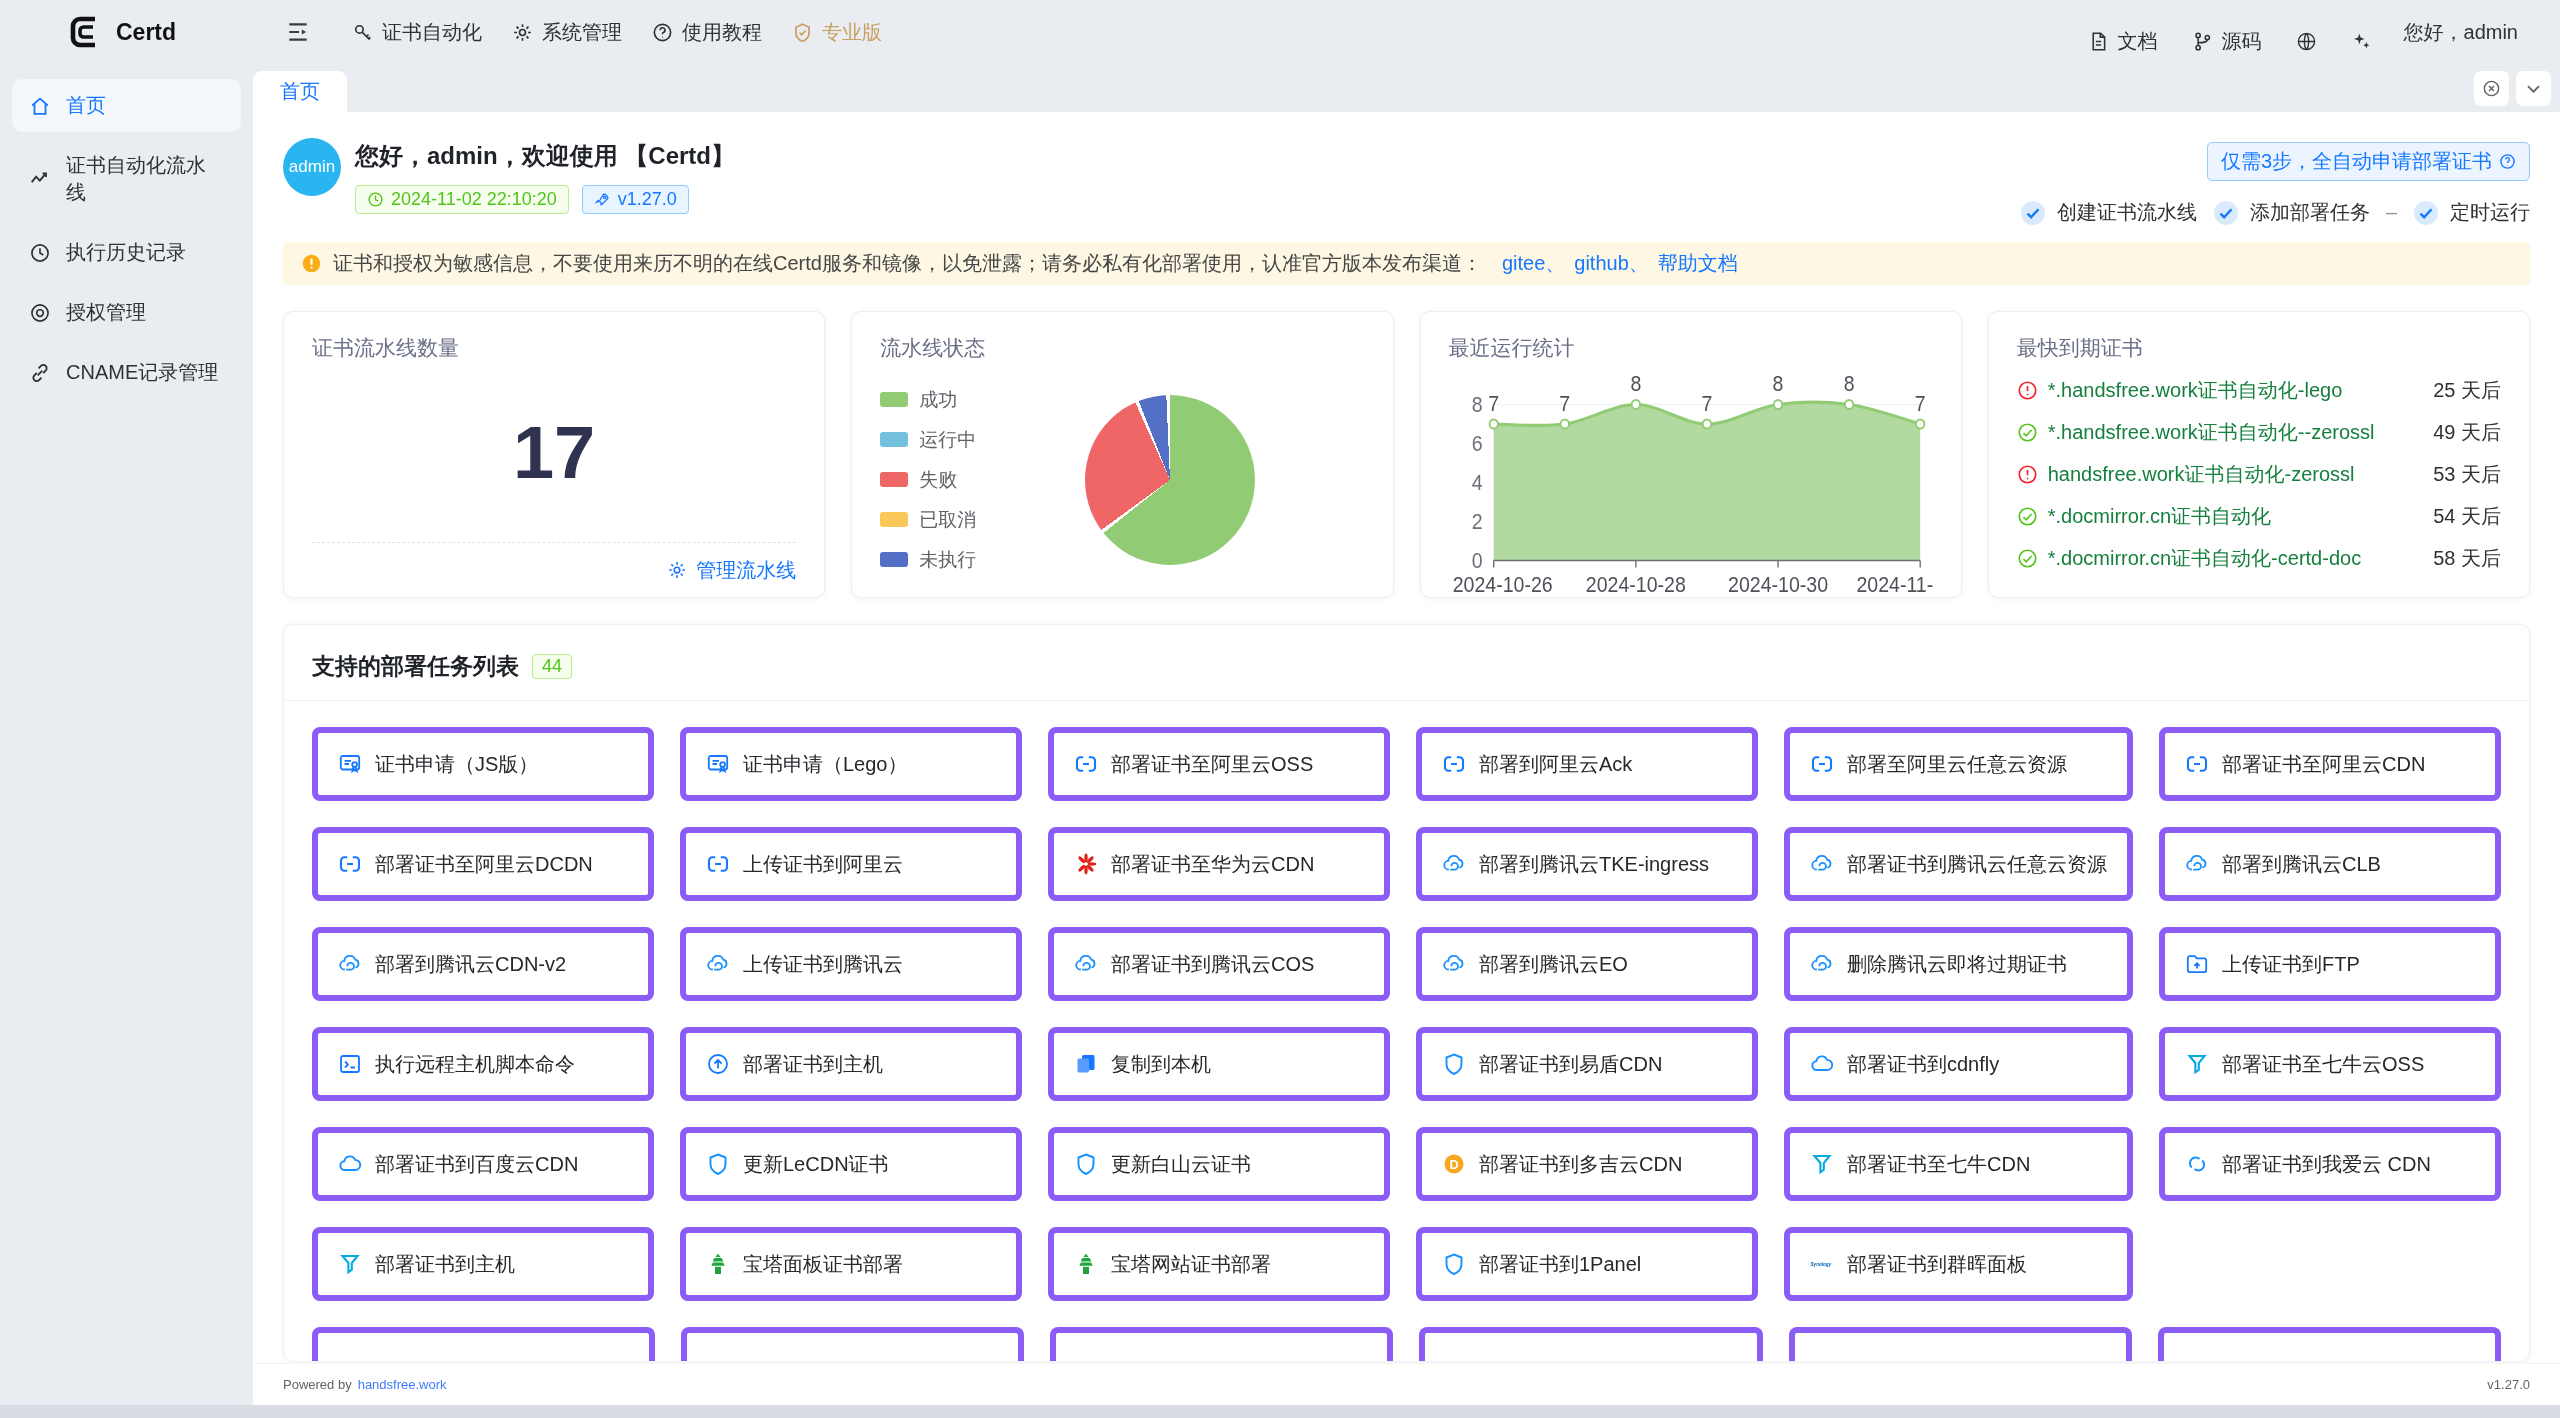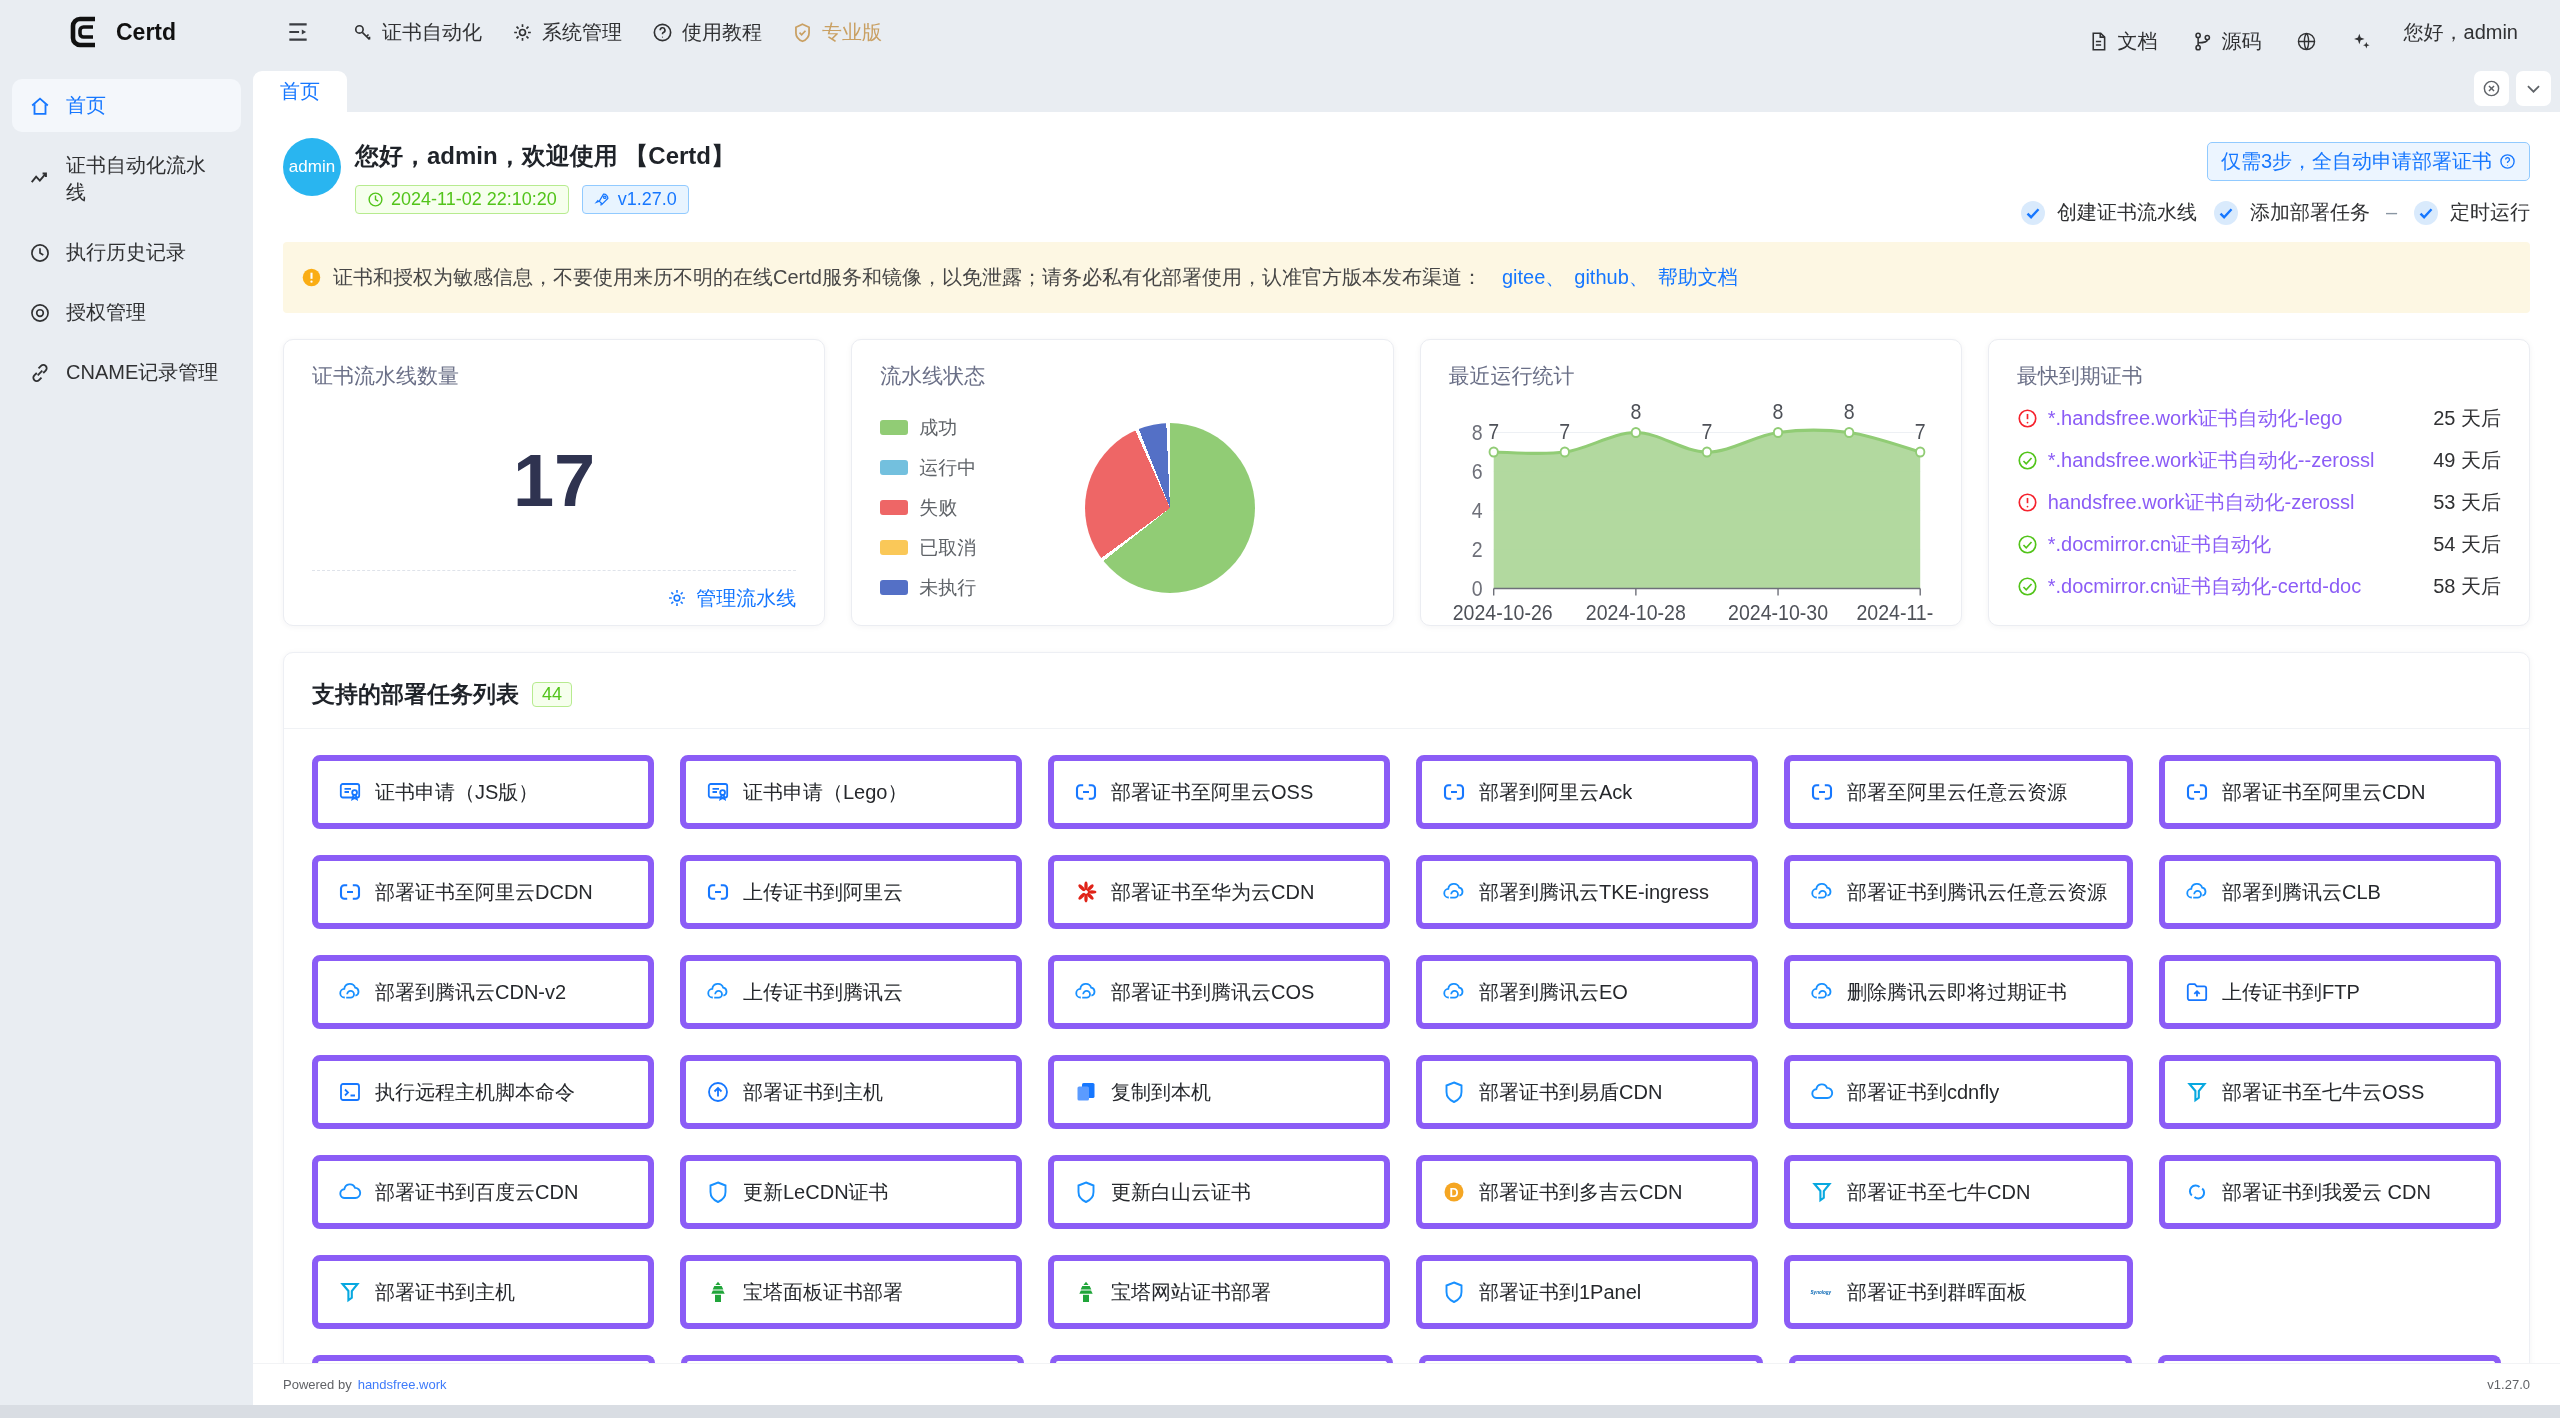--- a/index.html
+++ b/index.html
@@ -53,21 +53,21 @@
   .badge.green { background:#f6ffed; border-color:#b7eb8f; color:#52c41a; }
   .badge.blue  { background:#e8f4ff; border-color:#91caff; color:#1677ff; }
   .w-right { margin-left:auto; display:flex; flex-direction:column; align-items:flex-end; padding-top:4px; }
   .pill { display:inline-flex; align-items:center; gap:7px; border:1px solid #91caff; background:#ecf5ff; color:#1677ff; font-size:20px; padding:5px 13px; border-radius:5px; cursor:pointer; }
   .pill .icon { width:17px; height:17px; }
   .steps { display:flex; align-items:center; gap:16px; margin-top:18px; font-size:20px; }
   .step { display:flex; align-items:center; gap:11px; }
   .stepck { width:26px; height:26px; }
   .sep { color:#8a96a3; }
 
-  .alert { margin-top:16px; background:#fdf7e3; border-radius:4px; display:flex; align-items:center; gap:11px; padding:22px 18px; font-size:20px; color:#464646; }
+  .alert { margin-top:16px; background:#fdf7e3; border-radius:4px; display:flex; align-items:center; gap:11px; padding:8px 18px; font-size:20px; color:#464646; }
   .alert .icon { width:21px; height:21px; }
   .alert a { color:#1677ff; margin-left:9px; text-decoration:none; cursor:pointer; }
 
   
   .stats { display:flex; gap:26px; margin-top:26px; }
   .card { flex:1; min-width:0; background:#fff; border:1px solid #ebedf2; border-radius:10px; box-shadow:0 1px 6px rgba(31,45,61,.05); padding:22px 28px 0; height:287px; display:flex; flex-direction:column; }
   .card-title { font-size:21px; color:#6a6f87; flex:none; }
   .big { flex:1; display:flex; align-items:center; justify-content:center; font-size:74px; font-weight:700; color:#2f3350; }
   .dash { border-top:1px dashed #dfe3ea; }
   .card-foot { height:54px; display:flex; align-items:center; justify-content:flex-end; gap:9px; color:#1677ff; font-size:20px; cursor:pointer; }
@@ -79,21 +79,21 @@
   .sw { width:28px; height:15px; border-radius:3px; }
   .pie-wrap { flex:1; display:flex; align-items:center; justify-content:center; }
   .pie { width:170px; height:170px; border-radius:50%; }
 
   .runs-body { flex:1; min-height:0; }
   .runs-body svg { width:100%; height:100%; }
 
   .exp-list { flex:1; display:flex; flex-direction:column; justify-content:space-evenly; padding-bottom:10px; }
   .exp { display:flex; align-items:center; gap:10px; font-size:20px; }
   .exp .icon { width:21px; height:21px; }
-  .exp .nm { color:#8b5cf6; white-space:nowrap; overflow:hidden; text-overflow:ellipsis; cursor:pointer; }
+  .exp .nm { color:#15803d; white-space:nowrap; overflow:hidden; text-overflow:ellipsis; cursor:pointer; }
   .exp .days { margin-left:auto; color:#303133; flex:none; padding-left:14px; }
 
   
   .panel { margin-top:26px; background:#fff; border:1px solid #edeff4; border-radius:10px; box-shadow:0 1px 6px rgba(31,45,61,.05); padding:26px 28px 0; }
   .panel-head { display:flex; align-items:center; gap:13px; font-size:23px; font-weight:700; color:#1f2329; }
   .count { font-size:18px; font-weight:400; color:#52c41a; background:#f6ffed; border:1px solid #b7eb8f; border-radius:4px; padding:1px 9px; }
   .panel-divider { height:1px; background:#f0f2f5; margin:18px -28px 0; }
   .task-grid { display:grid; grid-template-columns:repeat(6,1fr); gap:26px; margin-top:26px; }
   .task { height:74px; border:6px solid #8b5cf6; border-radius:8px; display:flex; align-items:center; gap:13px; padding:0 20px; font-size:20px; color:#26282c; background:#fff; cursor:pointer; }
   .task .icon { width:24px; height:24px; }

